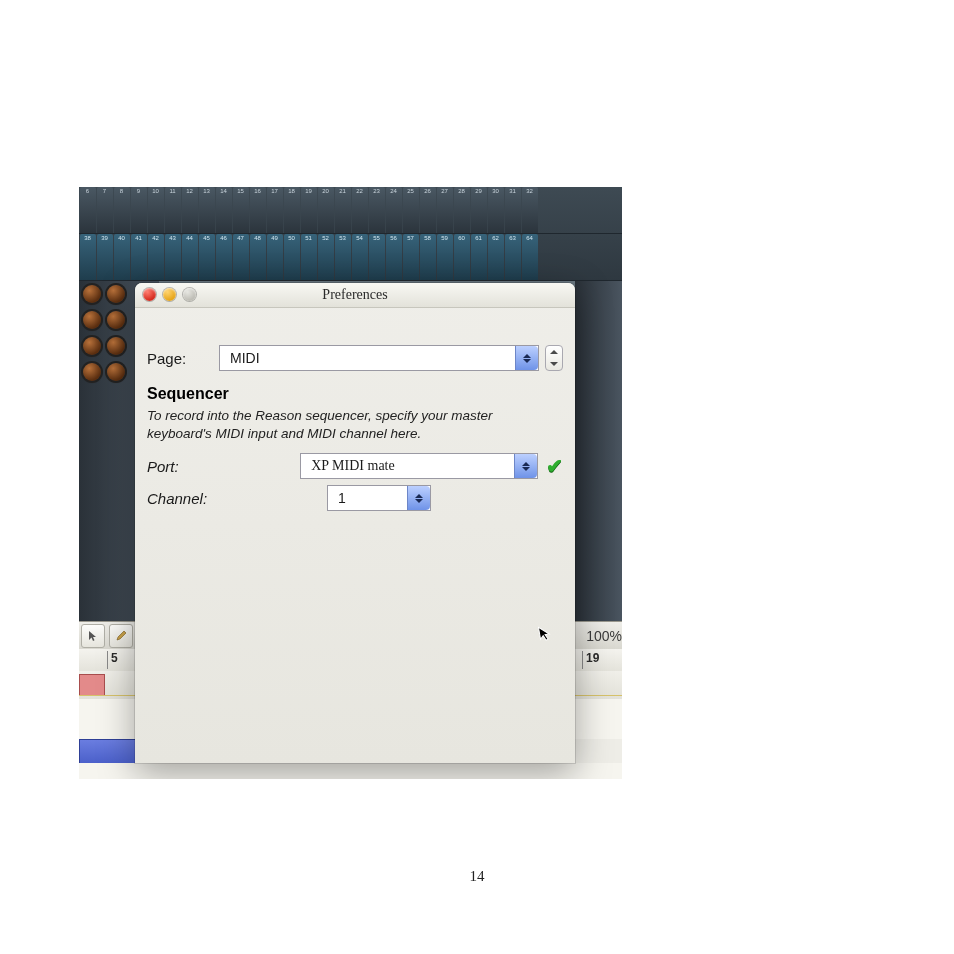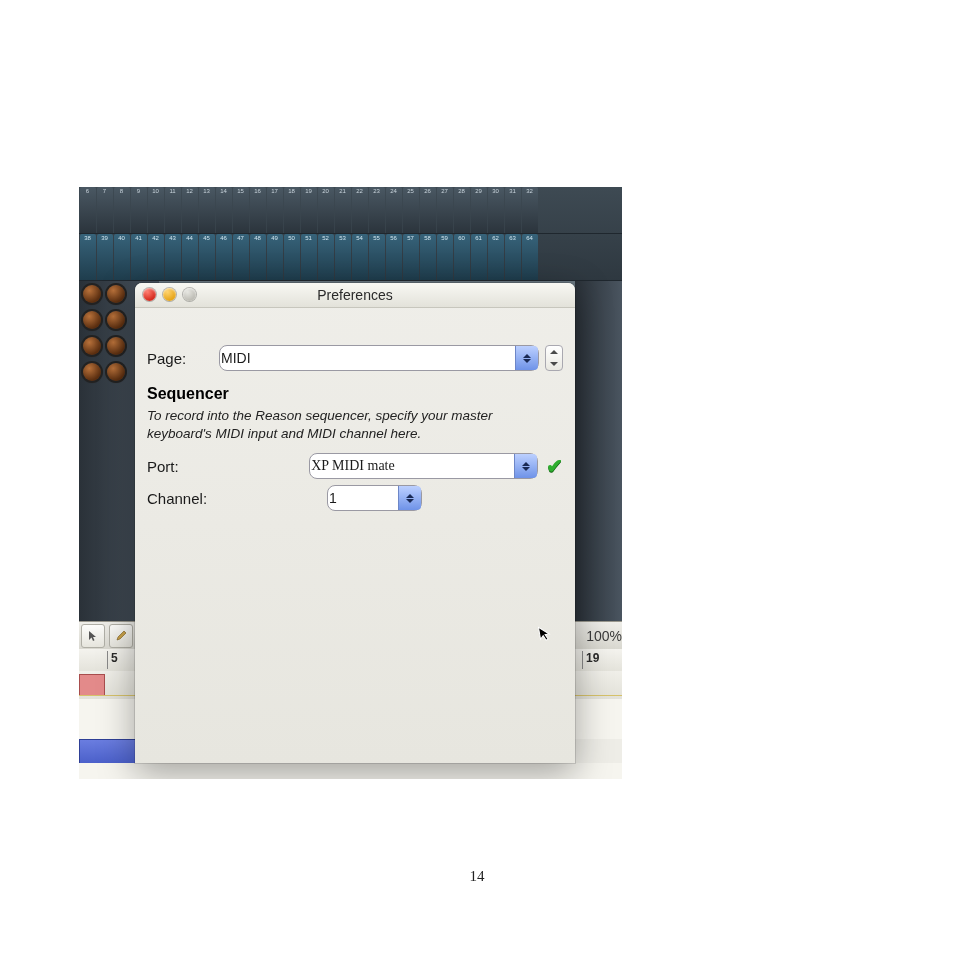--- a/index.html
+++ b/index.html
@@ -33,26 +33,26 @@
   .below{position:absolute;left:0;top:576px;width:543px;height:16px;background:#f6f5ef;}
 
   
   .dlg{position:absolute;left:135px;top:280px;width:440px;height:480px;background:linear-gradient(#efeee9,#e7e6df);border-radius:7px 7px 0 0;box-shadow:0 10px 36px rgba(0,0,0,.35),0 0 0 1px rgba(0,0,0,.12);}
   .titlebar{height:24px;border-bottom:1px solid #c7c6bd;border-radius:7px 7px 0 0;background:linear-gradient(#f8f8f3,#e3e2da);position:relative;display:flex;align-items:center;justify-content:center;}
   .traffic{position:absolute;left:8px;top:5px;display:flex;gap:7px;}
   .tl{width:13px;height:13px;border-radius:50%;box-shadow:inset 0 1px 2px rgba(255,255,255,.6),0 0 0 1px rgba(0,0,0,.25);}
   .tl.red{background:radial-gradient(circle at 35% 30%,#ff7d70,#d4281b 70%);}
   .tl.yel{background:radial-gradient(circle at 35% 30%,#ffd36e,#e6a418 70%);}
   .tl.gry{background:radial-gradient(circle at 35% 30%,#e7e7e2,#bdbcb4 70%);}
-  .title{font-size:14px;color:#2a2a2a;}
+  .title{font-size:14px;color:#2a2a2a;font-family:Liberation Serif, serif;}
   .dlg-body{padding:10px 12px 12px 12px;margin-top:21px;}
   .row{display:flex;align-items:center;margin:6px 0;}
   .lbl{width:72px;font-size:15px;color:#1a1a1a;}
-  .lbl.wide{width:180px;}
-  .select{flex:1;height:24px;background:#fff;border:1px solid #9a99a3;border-radius:8px;display:flex;align-items:center;position:relative;padding:0 26px 0 1px;font-size:14px;color:#1a1a1a;box-shadow:0 1px 0 rgba(255,255,255,.7) inset;}
+  .lbl.wide{width:180px;font-style:italic;}
+  .select{flex:1;height:24px;background:#fff;border:1px solid #9a99a3;border-radius:0;display:flex;align-items:center;position:relative;padding:0 26px 0 10px;font-size:14px;color:#1a1a1a;box-shadow:0 1px 0 rgba(255,255,255,.7) inset;}
   .select .cap{position:absolute;right:0;top:0;width:22px;height:100%;border-left:1px solid #6d86c7;border-radius:0 4px 4px 0;background:linear-gradient(#bcd0ff,#6f93e8);display:flex;flex-direction:column;align-items:center;justify-content:center;gap:1px;}
   .tri{width:0;height:0;border-left:4px solid transparent;border-right:4px solid transparent;}
   .tri.up{border-bottom:4px solid #1a2a55;}
   .tri.down{border-top:4px solid #1a2a55;}
   .stepper{width:16px;height:24px;margin-left:6px;border:1px solid #a9a8b0;border-radius:4px;background:linear-gradient(#fff,#e9e8e1);display:flex;flex-direction:column;}
   .stepper div{flex:1;display:flex;align-items:center;justify-content:center;}
   .stepper .tri.up{border-bottom:4px solid #4a4a4a;}
   .stepper .tri.down{border-top:4px solid #4a4a4a;}
   .section{font-size:16px;font-weight:700;margin:14px 0 4px 0;}
   .desc{font-size:13.5px;color:#222;line-height:1.35;margin-bottom:10px;max-width:380px;font-style:italic;}

